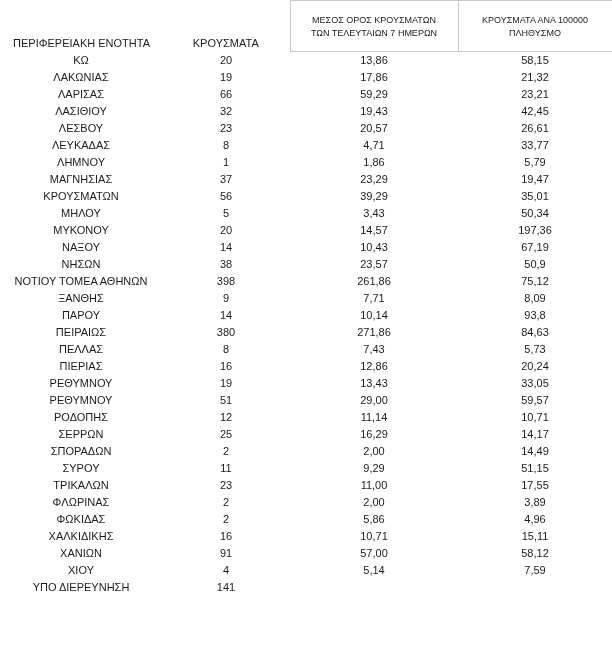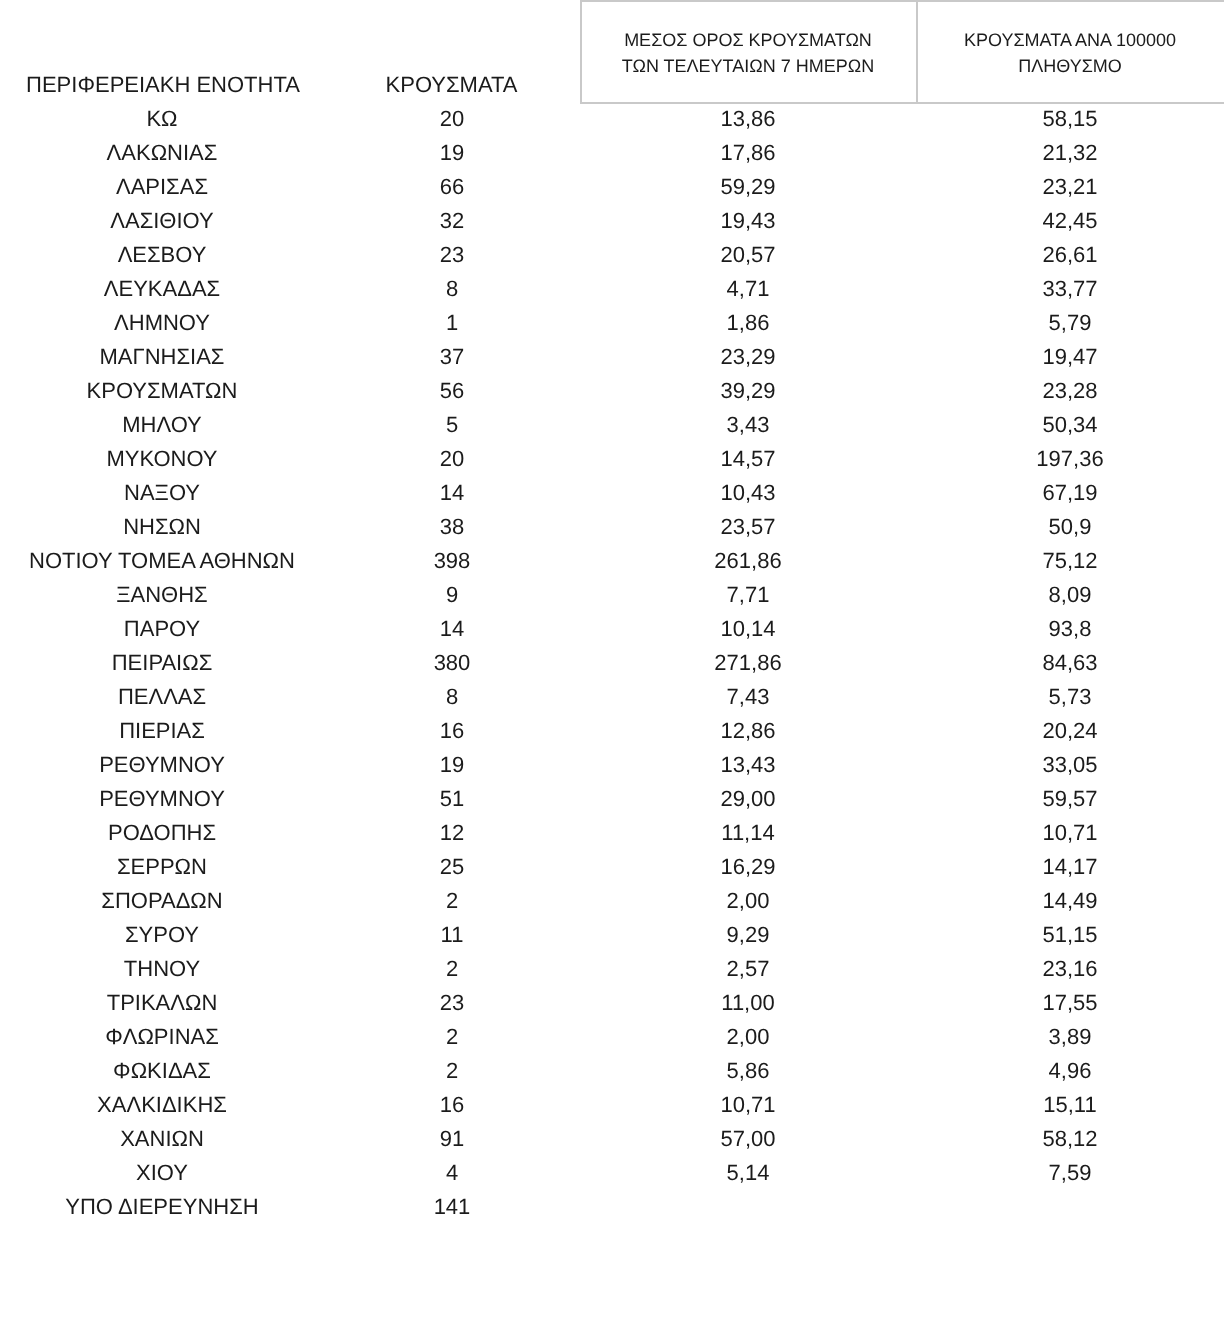--- a/index.html
+++ b/index.html
@@ -126,21 +126,21 @@
       <tr>
         <td>ΜΑΓΝΗΣΙΑΣ</td>
         <td>37</td>
         <td>23,29</td>
         <td>19,47</td>
       </tr>
       <tr>
         <td>ΚΡΟΥΣΜΑΤΩΝ</td>
         <td>56</td>
         <td>39,29</td>
-        <td>23,28</td>
+        <td>35,01</td>
       </tr>
       <tr>
         <td>ΜΗΛΟΥ</td>
         <td>5</td>
         <td>3,43</td>
         <td>50,34</td>
       </tr>
       <tr>
         <td>ΜΥΚΟΝΟΥ</td>
         <td>20</td>
@@ -225,26 +225,20 @@
         <td>2,00</td>
         <td>14,49</td>
       </tr>
       <tr>
         <td>ΣΥΡΟΥ</td>
         <td>11</td>
         <td>9,29</td>
         <td>51,15</td>
       </tr>
       <tr>
-        <td>ΤΗΝΟΥ</td>
-        <td>2</td>
-        <td>2,57</td>
-        <td>23,16</td>
-      </tr>
-      <tr>
         <td>ΤΡΙΚΑΛΩΝ</td>
         <td>23</td>
         <td>11,00</td>
         <td>17,55</td>
       </tr>
       <tr>
         <td>ΦΛΩΡΙΝΑΣ</td>
         <td>2</td>
         <td>2,00</td>
         <td>3,89</td>

